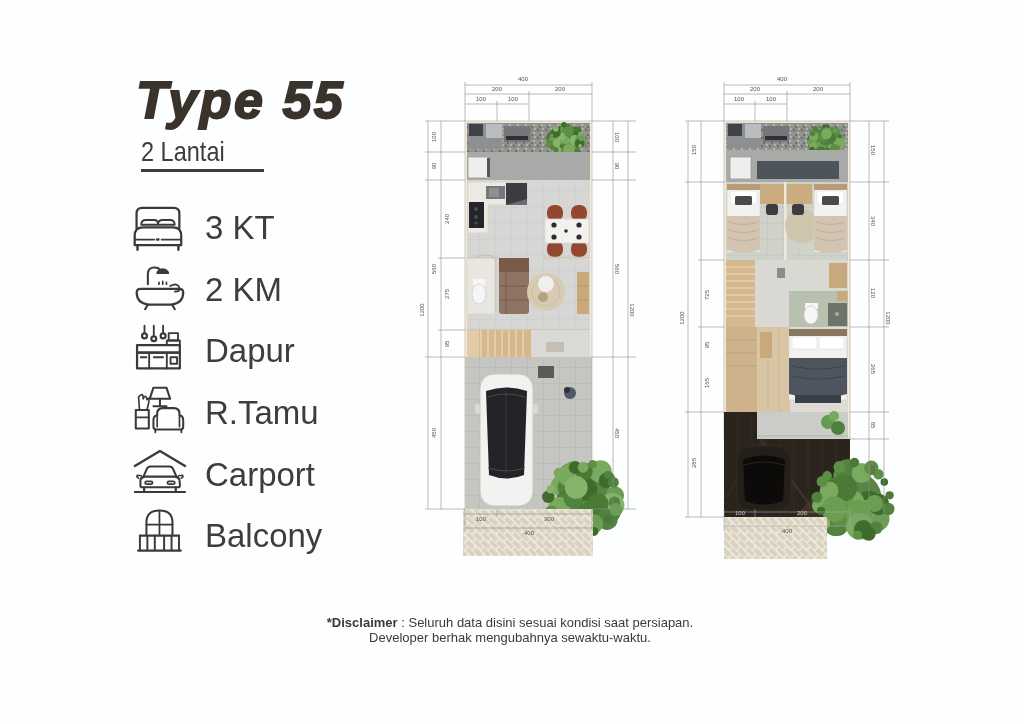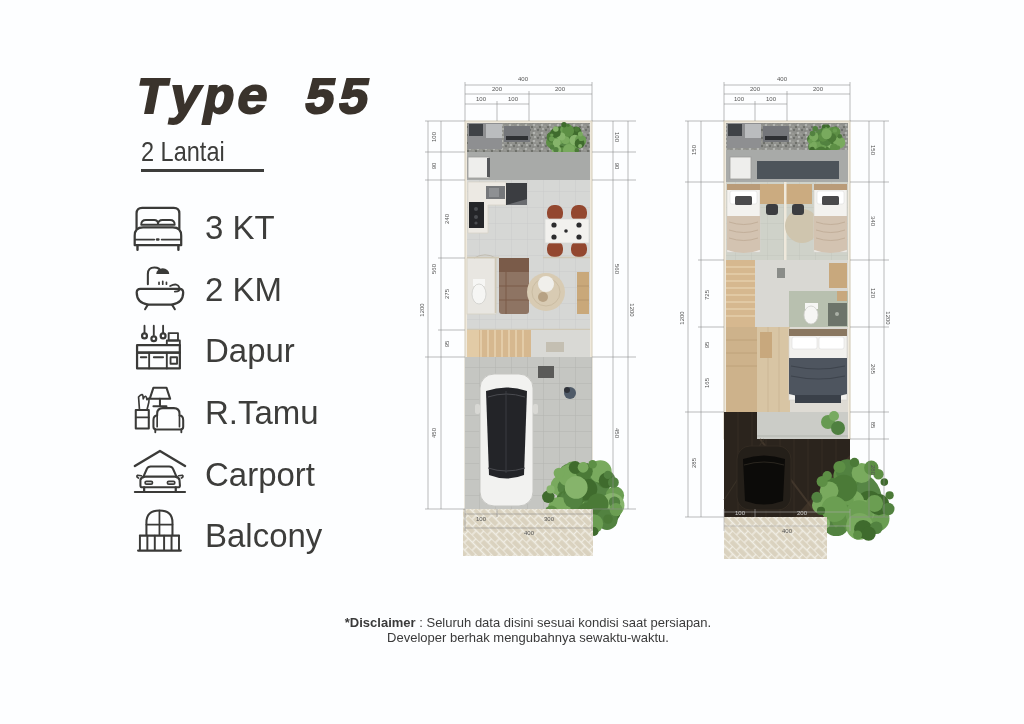--- a/index.html
+++ b/index.html
@@ -1,18 +1,18 @@
 <!DOCTYPE html>
 <html><head>
 <meta charset="utf-8">
 <style>
   html,body{margin:0;padding:0;}
   body{width:1024px;height:724px;background:#fdfeff;font-family:"Liberation Sans",sans-serif;overflow:hidden;position:relative;}
   .abs{position:absolute;}
-  .title{font-family:Liberation Mono, monospace;font-style:italic;font-weight:bold;color:#3a332c;font-size:52px;letter-spacing:2.5px;-webkit-text-stroke:1.9px #3a332c;}
+  .title{font-family:Liberation Sans, sans-serif;font-style:italic;font-weight:bold;color:#3a332c;font-size:52px;letter-spacing:2.5px;-webkit-text-stroke:1.9px #3a332c;}
   .sub{font-size:28px;color:#3d3d3b;transform:scaleX(0.84);transform-origin:0 0;}
   .feat{font-size:34px;color:#3d3d3b;transform:scaleX(0.97);transform-origin:0 0;}
   .disc{font-size:13px;color:#3a3a3a;text-align:center;line-height:1.18;}
 </style>
 </head>
 <body>
 
 <div class="abs title" style="left:136px;top:70px;">Type 55</div>
 
 <div class="abs sub" style="left:141px;top:136px;">2 Lantai</div>
@@ -84,21 +84,21 @@
   </g>
 </svg>
 
 <div class="abs feat" style="left:205px;top:208px;">3 KT</div>
 <div class="abs feat" style="left:205px;top:270px;">2 KM</div>
 <div class="abs feat" style="left:205px;top:331px;">Dapur</div>
 <div class="abs feat" style="left:205px;top:393px;">R.Tamu</div>
 <div class="abs feat" style="left:205px;top:455px;">Carport</div>
 <div class="abs feat" style="left:205px;top:516px;">Balcony</div>
 
-<div class="abs disc" style="left:278px;top:615px;width:500px;"><b>*Disclaimer</b> : Seluruh data disini sesuai kondisi saat persiapan.<br>Developer berhak mengubahnya sewaktu-waktu.</div>
+<div class="abs disc" style="left:260px;top:615px;width:500px;"><b>*Disclaimer</b> : Seluruh data disini sesuai kondisi saat persiapan.<br>Developer berhak mengubahnya sewaktu-waktu.</div>
 
 <svg class="abs" style="left:0;top:0;" width="1024" height="724" viewBox="0 0 1024 724">
 <defs>
   <pattern id="herr" width="11" height="11" patternUnits="userSpaceOnUse" patternTransform="rotate(45)">
     <rect width="11" height="11" fill="#dad2bf"></rect>
     <path d="M0 0 H11 M0 5.5 H11" stroke="#f1eee5" stroke-width="1.3"></path>
     <path d="M2.5 0 V5.5 M8 5.5 V11" stroke="#f1eee5" stroke-width="1.3"></path>
   </pattern>
   <pattern id="gravel" width="8" height="8" patternUnits="userSpaceOnUse">
     <rect width="8" height="8" fill="#90918d"></rect>

